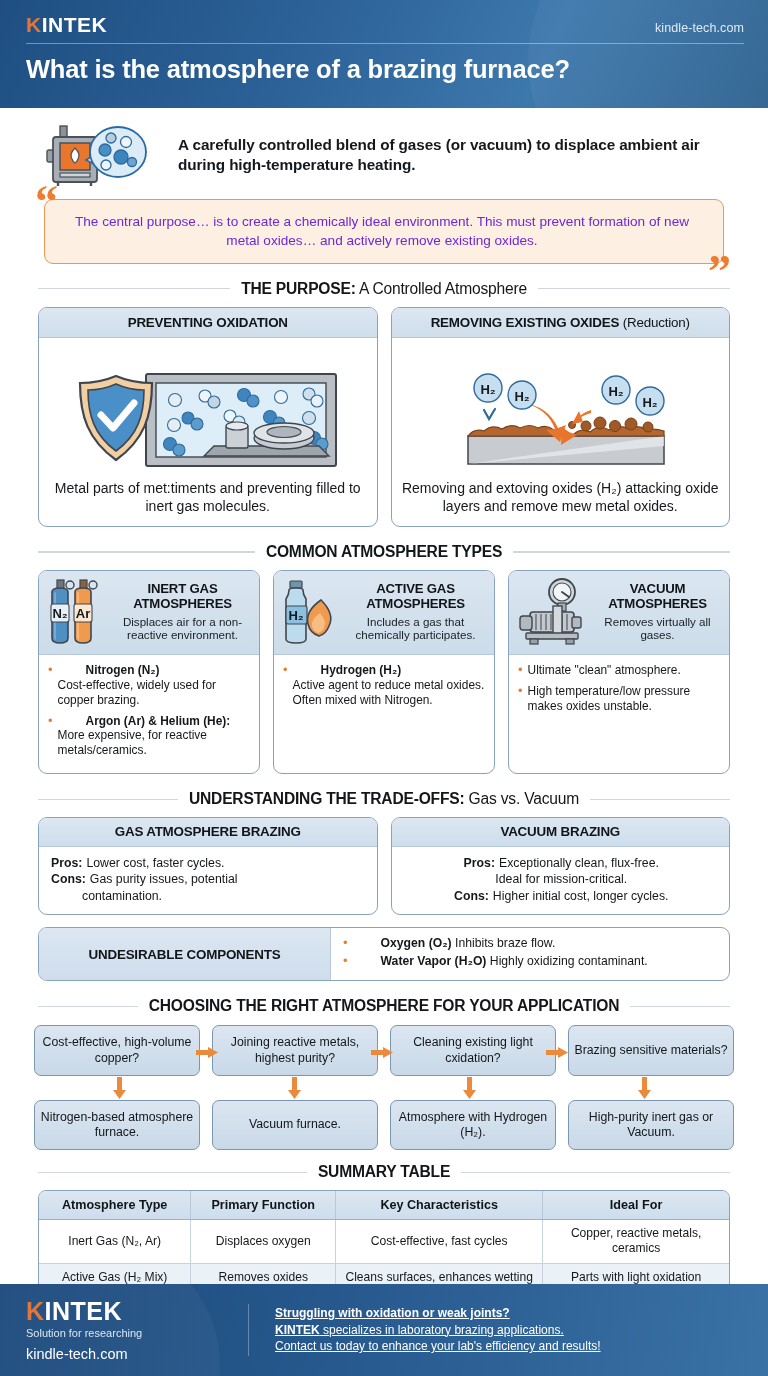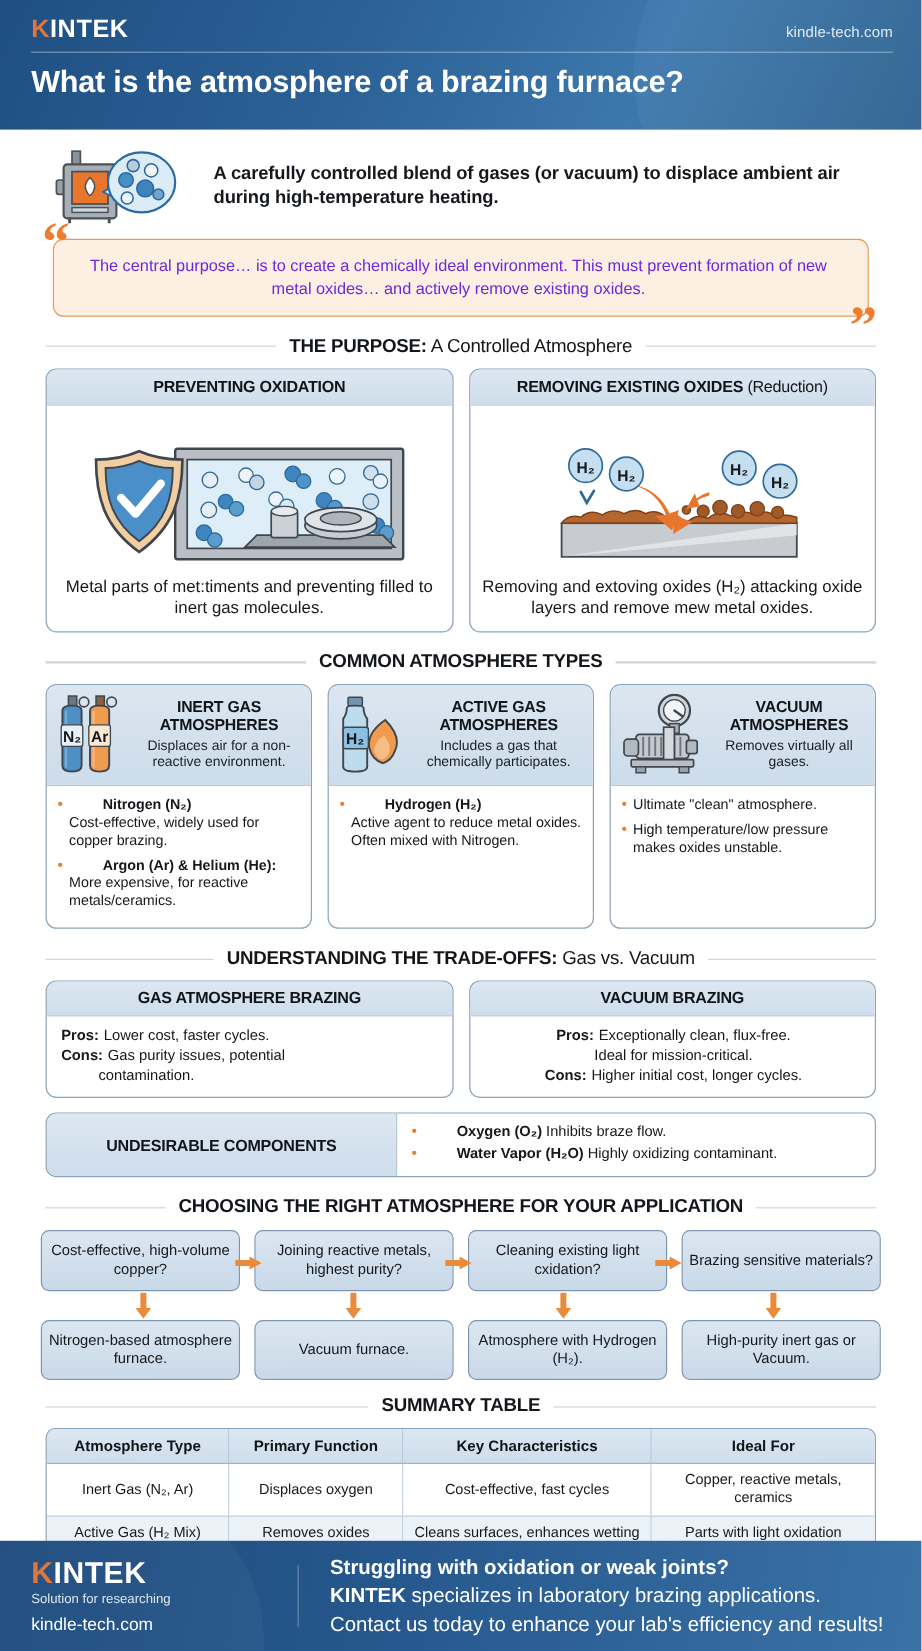--- a/index.html
+++ b/index.html
@@ -148,21 +148,21 @@
     background: linear-gradient(100deg,#1c4a7c 0%, #27598e 45%, #3a72a6 100%);
     display:flex; align-items:center; padding:0 26px; gap:26px; overflow:hidden;
   }
   .footer:before{content:"";position:absolute;left:-40px;bottom:-120px;width:260px;height:260px;border-radius:50%;background:rgba(255,255,255,.04);}
   .f-left { width:196px; position:relative; z-index:2;}
   .f-logo { font-size:25px; font-weight:bold; color:#fff; line-height:1; letter-spacing:.5px;}
   .f-logo .k-accent { color:#e2763a; }
   .f-tag { font-size:11px; color:#dbe7f2; margin-top:3px; }
   .f-url { font-size:14.5px; color:#ffffff; margin-top:7px; }
   .f-div { width:1px; align-self:stretch; margin:20px 0; background:rgba(255,255,255,.3); }
-  .f-right { flex:1; color:#fff; font-size:17px; line-height:1.38; position:relative; z-index:2;}
+  .f-right { flex:1; color:#fff; font-size:12px; line-height:1.38; position:relative; z-index:2;text-decoration:underline;}
   .f-right .b { font-weight:bold; }
 
   svg { display:block; }
 </style>
 </head>
 <body>
 
 <div class="page">
 
   <div class="header">

